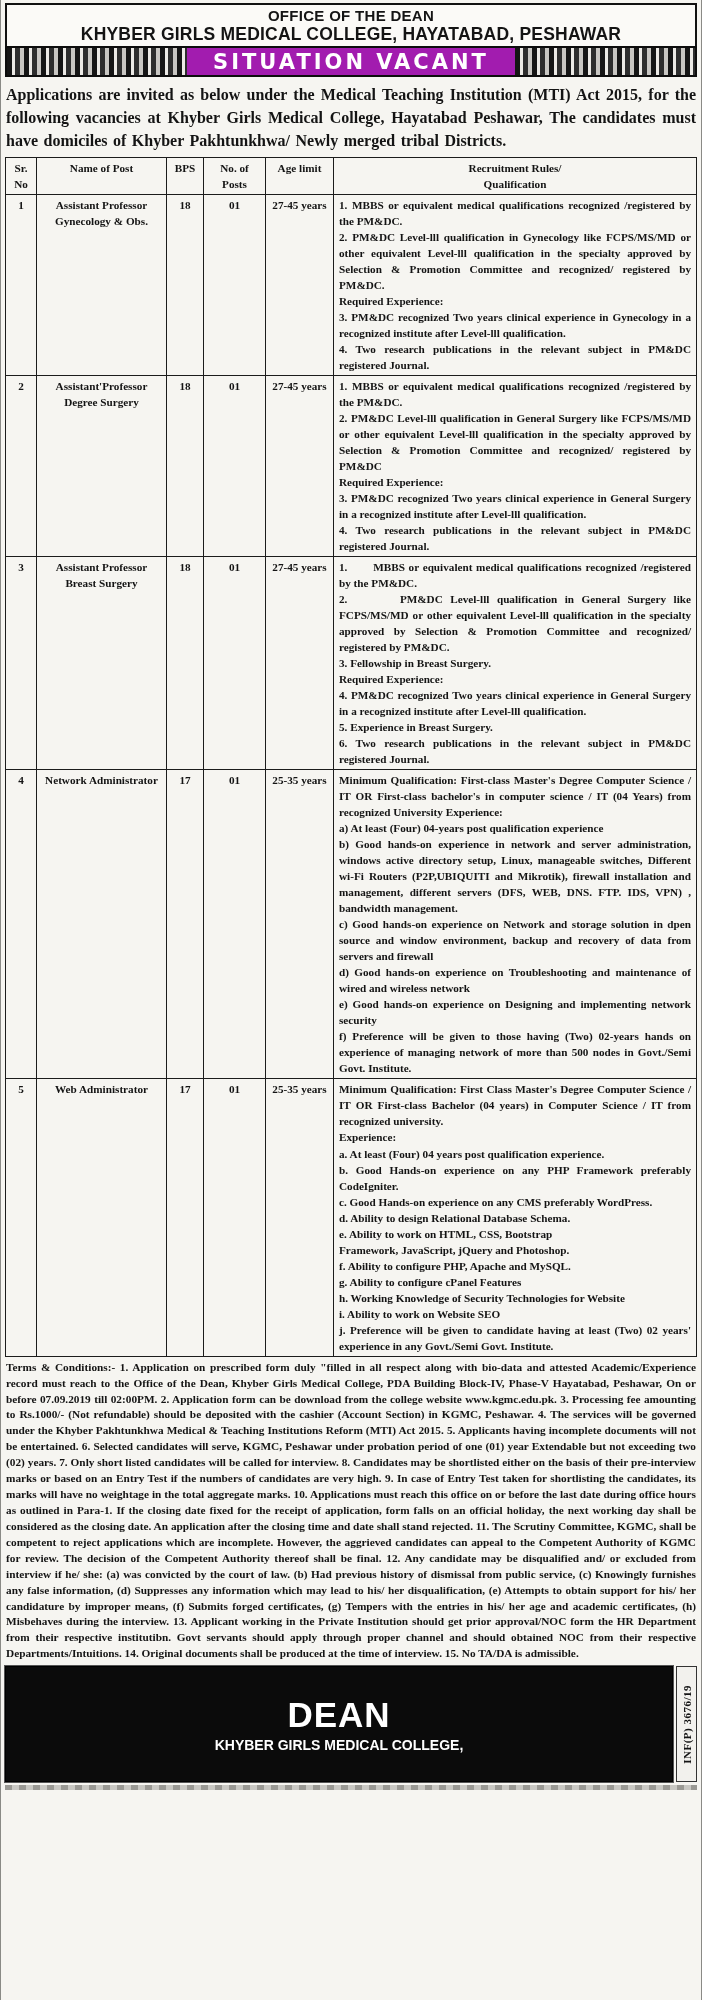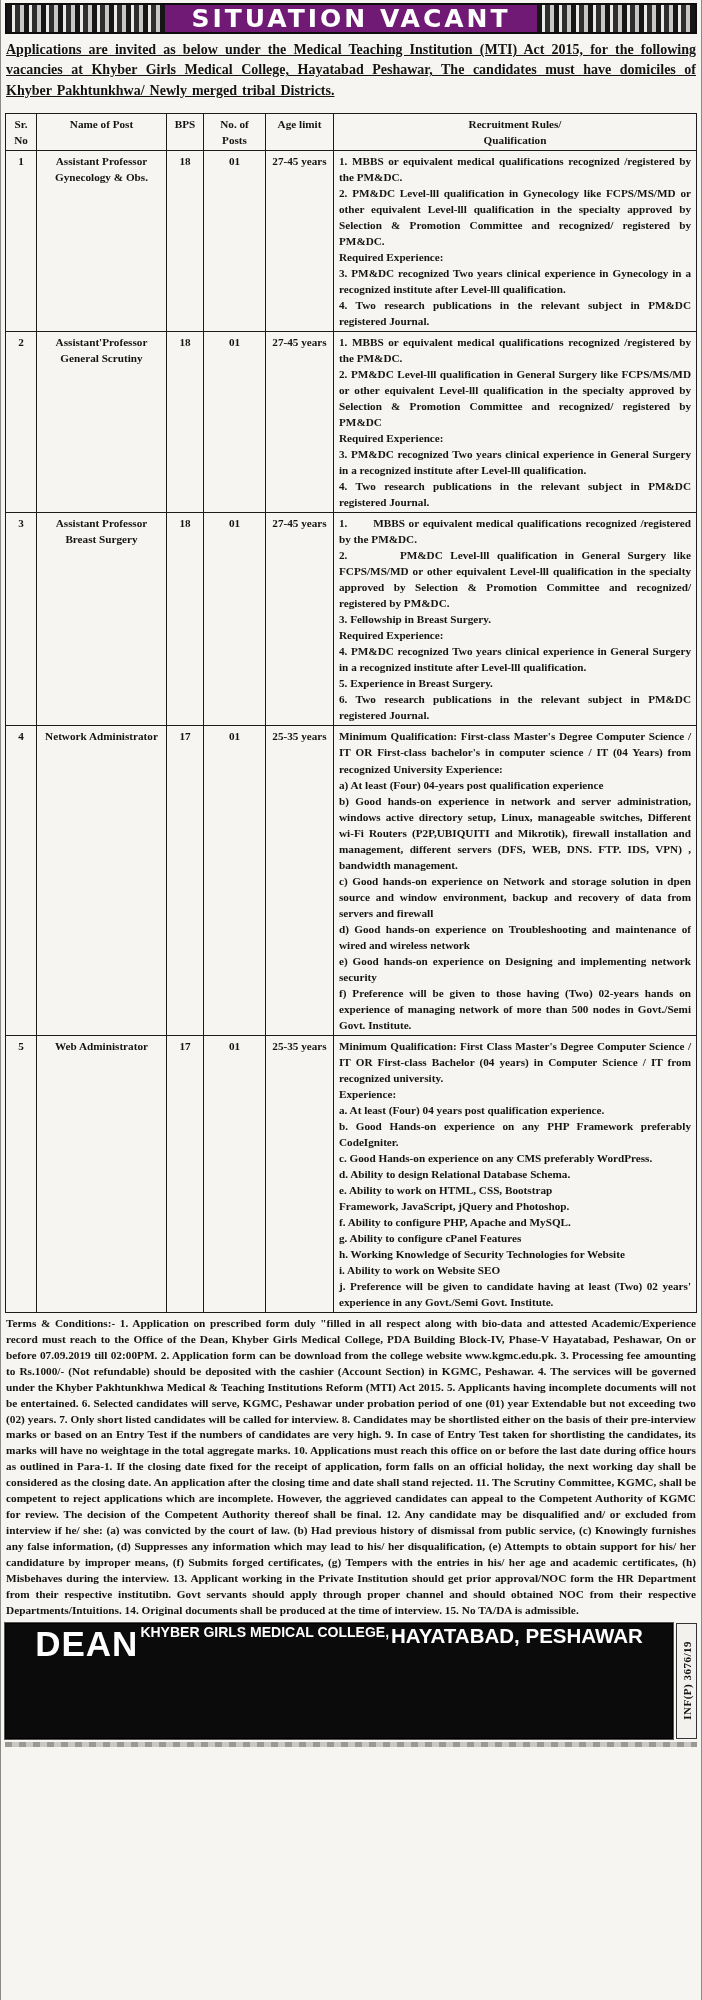--- a/index.html
+++ b/index.html
@@ -8,51 +8,55 @@
   .page { width:702px; height:2000px; background:#f6f5f1; border-left:1px solid #8a8a86; border-right:1px solid #8a8a86; padding:3px 4px 0 4px; }
 
   
   .header-box { border:2px solid #111; border-bottom:none; background:#fbfaf7; text-align:center; padding:2px 0 1px 0; }
   .h1 { font-family:"Liberation Sans", sans-serif; font-weight:bold; font-size:15px; letter-spacing:0.3px; }
   .h2 { font-family:"Liberation Sans", sans-serif; font-weight:bold; font-size:17.5px; letter-spacing:0.2px; }
 
   
   .banner { display:flex; align-items:stretch; height:31px; border:2px solid #0d0d0d; background:#111; }
   .stripes { flex:1; background:repeating-linear-gradient(90deg,#161616 0 5px,#eceae6 5px 8px,#2e2e2e 8px 13px,#c9c7c3 13px 17px); }
-  .banner-title { background:#701a75; color:#ffffff; display:flex; align-items:center; justify-content:center; padding:0 26px; font-family:"DejaVu Sans", sans-serif; font-weight:800; font-size:25px; letter-spacing:3px; white-space:nowrap; }
+  .banner-title { background:#a21caf; color:#ffffff; display:flex; align-items:center; justify-content:center; padding:0 26px; font-family:"DejaVu Sans", sans-serif; font-weight:800; font-size:21px; letter-spacing:3px; white-space:nowrap; }
 
   
-  .intro { margin:6px 1px 12px 1px; font-size:14px; font-weight:bold; text-align:justify; line-height:1.45; word-spacing:1.5px;text-decoration:underline; }
+  .intro { margin:6px 1px 4px 1px; font-size:16px; font-weight:bold; text-align:justify; line-height:1.45; word-spacing:1.5px; }
 
   
   table { width:100%; border-collapse:collapse; table-layout:fixed; }
   th, td { border:1.4px solid #1c1c1c; vertical-align:top; font-weight:bold; font-size:11.2px; line-height:1.43; padding:2px 3px;margin-top:43px; }
   th { text-align:center; white-space:pre-line; }
   td.c { text-align:center; }
   td.qual { text-align:justify; white-space:pre-line; padding:2px 5px; }
   .col-sr{width:31px}.col-post{width:130px}.col-bps{width:37px}.col-no{width:62px}.col-age{width:68px}
 
   
   .terms { margin:3px 1px 4px 1px; font-size:11.3px; font-weight:bold; text-align:justify; line-height:1.41; }
 
   
   .footer-row { display:flex; gap:3px; margin-top:2px; height:116px; }
-  .footer-box { flex:1; background:#0b0b0b; color:#fff; border:1px solid #000; outline:1px solid #555; text-align:center; font-family:"Liberation Sans", sans-serif; font-weight:bold; display:flex; flex-direction:row; justify-content:center; gap:2px; }
+  .footer-box { flex:1; background:#0b0b0b; color:#fff; border:1px solid #000; outline:1px solid #555; text-align:center; font-family:"Liberation Sans", sans-serif; font-weight:bold; display:flex; flex-direction:column; justify-content:center; gap:2px; }
   .f1 { font-size:35px; letter-spacing:1px; }
   .f2 { font-size:14px; }
   .f3 { font-size:20.5px; }
   .inf-box { width:21px; border:1.4px solid #333; background:#f2f1ed; display:flex; align-items:center; justify-content:center; }
   .inf-text { writing-mode:vertical-rl; transform:rotate(180deg); font-weight:bold; font-size:11px; letter-spacing:0.5px; white-space:nowrap; }
   .bottom-strip { height:5px; margin-top:3px; background:repeating-linear-gradient(90deg,#9a9994 0 7px,#c9c8c3 7px 14px); }
 </style>
 </head>
 <body>
 
 <div class="page">
 
+  <div class="header-box">
+    <div class="h1">OFFICE OF THE DEAN</div>
+    <div class="h2">KHYBER GIRLS MEDICAL COLLEGE, HAYATABAD, PESHAWAR</div>
+  </div>
 
   <div class="banner">
     <div class="stripes"></div>
     <div class="banner-title">SITUATION VACANT</div>
     <div class="stripes"></div>
   </div>
 
   <p class="intro">Applications are invited as below under the Medical Teaching Institution (MTI) Act 2015, for the following vacancies at Khyber Girls Medical College, Hayatabad Peshawar, The candidates must have domiciles of Khyber Pakhtunkhwa/ Newly merged tribal Districts.</p>
 
   <table>
@@ -85,21 +89,21 @@
         <td class="c">01</td>
         <td class="c">27-45 years</td>
         <td class="qual">1. MBBS or equivalent medical qualifications recognized /registered by the PM&amp;DC.
 2. PM&amp;DC Level-lll qualification in Gynecology like FCPS/MS/MD or other equivalent Level-lll qualification in the specialty approved by Selection &amp; Promotion Committee and recognized/ registered by PM&amp;DC.
 Required Experience:
 3. PM&amp;DC recognized Two years clinical experience in Gynecology in a recognized institute after Level-lll qualification.
 4. Two research publications in the relevant subject in PM&amp;DC registered Journal.</td>
       </tr>
       <tr>
         <td class="c">2</td>
-        <td class="c">Assistant'Professor General Scrutiny</td>
+        <td class="c">Assistant'Professor Degree Surgery</td>
         <td class="c">18</td>
         <td class="c">01</td>
         <td class="c">27-45 years</td>
         <td class="qual">1. MBBS or equivalent medical qualifications recognized /registered by the PM&amp;DC.
 2. PM&amp;DC Level-lll qualification in General Surgery like FCPS/MS/MD or other equivalent Level-lll qualification in the specialty approved by Selection &amp; Promotion Committee and recognized/ registered by PM&amp;DC
 Required Experience:
 3. PM&amp;DC recognized Two years clinical experience in General Surgery in a recognized institute after Level-lll qualification.
 4. Two research publications in the relevant subject in PM&amp;DC registered Journal.</td>
       </tr>
       <tr>
@@ -152,21 +156,20 @@
       </tr>
     </tbody>
   </table>
 
   <p class="terms">Terms &amp; Conditions:- 1. Application on prescribed form duly "filled in all respect along with bio-data and attested Academic/Experience record must reach to the Office of the Dean, Khyber Girls Medical College, PDA Building Block-IV, Phase-V Hayatabad, Peshawar, On or before 07.09.2019 till 02:00PM. 2. Application form can be download from the college website www.kgmc.edu.pk. 3. Processing fee amounting to Rs.1000/- (Not refundable) should be deposited with the cashier (Account Section) in KGMC, Peshawar. 4. The services will be governed under the Khyber Pakhtunkhwa Medical &amp; Teaching Institutions Reform (MTI) Act 2015. 5. Applicants having incomplete documents will not be entertained. 6. Selected candidates will serve, KGMC, Peshawar under probation period of one (01) year Extendable but not exceeding two (02) years. 7. Only short listed candidates will be called for interview. 8. Candidates may be shortlisted either on the basis of their pre-interview marks or based on an Entry Test if the numbers of candidates are very high. 9. In case of Entry Test taken for shortlisting the candidates, its marks will have no weightage in the total aggregate marks. 10. Applications must reach this office on or before the last date during office hours as outlined in Para-1. If the closing date fixed for the receipt of application, form falls on an official holiday, the next working day shall be considered as the closing date. An application after the closing time and date shall stand rejected. 11. The Scrutiny Committee, KGMC, shall be competent to reject applications which are incomplete. However, the aggrieved candidates can appeal to the Competent Authority of KGMC for review. The decision of the Competent Authority thereof shall be final. 12. Any candidate may be disqualified and/ or excluded from interview if he/ she: (a) was convicted by the court of law. (b) Had previous history of dismissal from public service, (c) Knowingly furnishes any false information, (d) Suppresses any information which may lead to his/ her disqualification, (e) Attempts to obtain support for his/ her candidature by improper means, (f) Submits forged certificates, (g) Tempers with the entries in his/ her age and academic certificates, (h) Misbehaves during the interview. 13. Applicant working in the Private Institution should get prior approval/NOC form the HR Department from their respective institutibn. Govt servants should apply through proper channel and should obtained NOC from their respective Departments/Intuitions. 14. Original documents shall be produced at the time of interview. 15. No TA/DA is admissible.</p>
 
   <div class="footer-row">
     <div class="footer-box">
       <div class="f1">DEAN</div>
       <div class="f2">KHYBER GIRLS MEDICAL COLLEGE,</div>
-      <div class="f3">HAYATABAD, PESHAWAR</div>
     </div>
     <div class="inf-box">
       <span class="inf-text">INF(P) 3676/19</span>
     </div>
   </div>
 
   <div class="bottom-strip"></div>
 
 </div>
 

